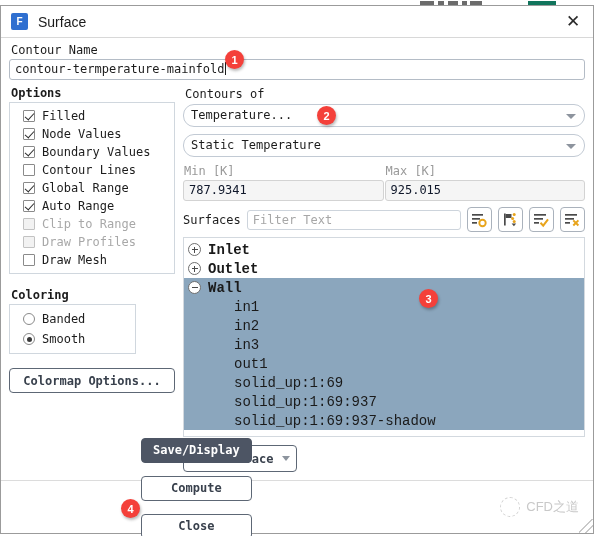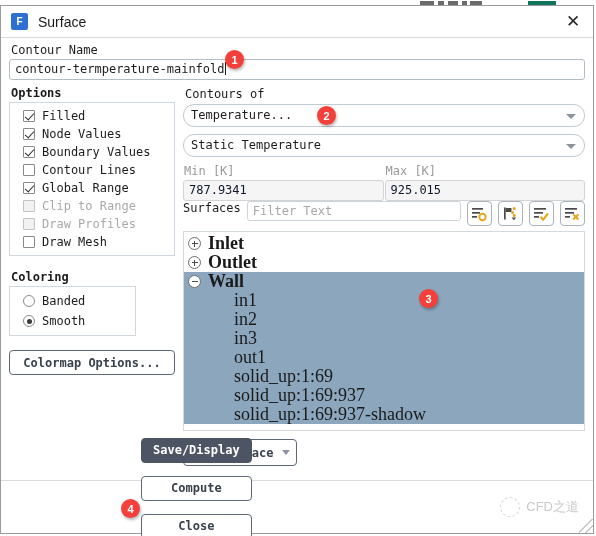--- a/index.html
+++ b/index.html
@@ -167,32 +167,32 @@
     white-space: nowrap; overflow: hidden;
   }
   .select .arrow {
     position: absolute; right: 8px; top: 9px;
     width: 0; height: 0;
     border-left: 5px solid transparent;
     border-right: 5px solid transparent;
     border-top: 5px solid #8d949e;
   }
 
-  .minmax { display: flex; gap: 1px; }
+  .minmax { display: flex; gap: 1px; margin-bottom: 6px; }
   .minmax .mm { flex: 1 1 0; min-width: 0; }
   .mm-label { margin: 0 0 2px 1px; }
   .mm-input {
     width: 100%; box-sizing: border-box;
     height: 21px; line-height: 19px;
     border: 1px solid #d3d3d3; border-radius: 3px;
     background: #f5f5f5; color: #0f172a;
     padding: 0 5px; font-size: 12px;
   }
 
-  .surfaces-row { display: flex; align-items: flex-start; gap: 6px; margin-bottom: 5px; }
+  .surfaces-row { display: flex; align-items: center; gap: 6px; margin-bottom: 5px; }
   .surfaces-row .sr-label { flex: 0 0 auto; }
   .filter-input {
     flex: 1 1 auto; min-width: 0;
     height: 20px; line-height: 18px; box-sizing: border-box;
     border: 1px solid #cdd4dc; border-radius: 3px;
     background: #ffffff; color: #a7a7a7;
     padding: 0 5px; font-size: 12px;
   }
   .icon-btn {
     flex: 0 0 auto;
@@ -221,22 +221,22 @@
   }
   .toggle::before {
     content: ""; position: absolute; left: 2.5px; top: 5px;
     width: 6px; height: 1.4px; background: #4a4a4a;
   }
   .toggle.plus::after {
     content: ""; position: absolute; left: 5px; top: 2.5px;
     width: 1.4px; height: 6px; background: #4a4a4a;
   }
   .tree-label {
-    font-family: Liberation Serif, serif;
-    font-size: 18px; color: #1a1a1a; text-align: right;
+    font-family: Liberation Mono, monospace;
+    font-size: 14px; color: #1a1a1a; text-align: right;
   }
   .tree-label.grp { font-weight: bold; }
 
   .newsurf-wrap { margin-top: 8px; }
   .btn-split {
     display: inline-flex; align-items: center;
     border: 1px solid #5d6775; border-radius: 4px;
     background: #ffffff; color: #39414d;
     font-family: "DejaVu Sans Mono", monospace;
     font-size: 12px; font-weight: bold;
@@ -337,20 +337,24 @@
             <span class="chk checked"></span>
             <span class="chk-label">Boundary Values</span>
           </div>
           <div class="chk-row">
             <span class="chk"></span>
             <span class="chk-label">Contour Lines</span>
           </div>
           <div class="chk-row">
             <span class="chk checked"></span>
             <span class="chk-label">Global Range</span>
+          </div>
+          <div class="chk-row">
+            <span class="chk checked"></span>
+            <span class="chk-label">Auto Range</span>
           </div>
           <div class="chk-row">
             <span class="chk disabled"></span>
             <span class="chk-label disabled">Clip to Range</span>
           </div>
           <div class="chk-row">
             <span class="chk disabled"></span>
             <span class="chk-label disabled">Draw Profiles</span>
           </div>
           <div class="chk-row">

